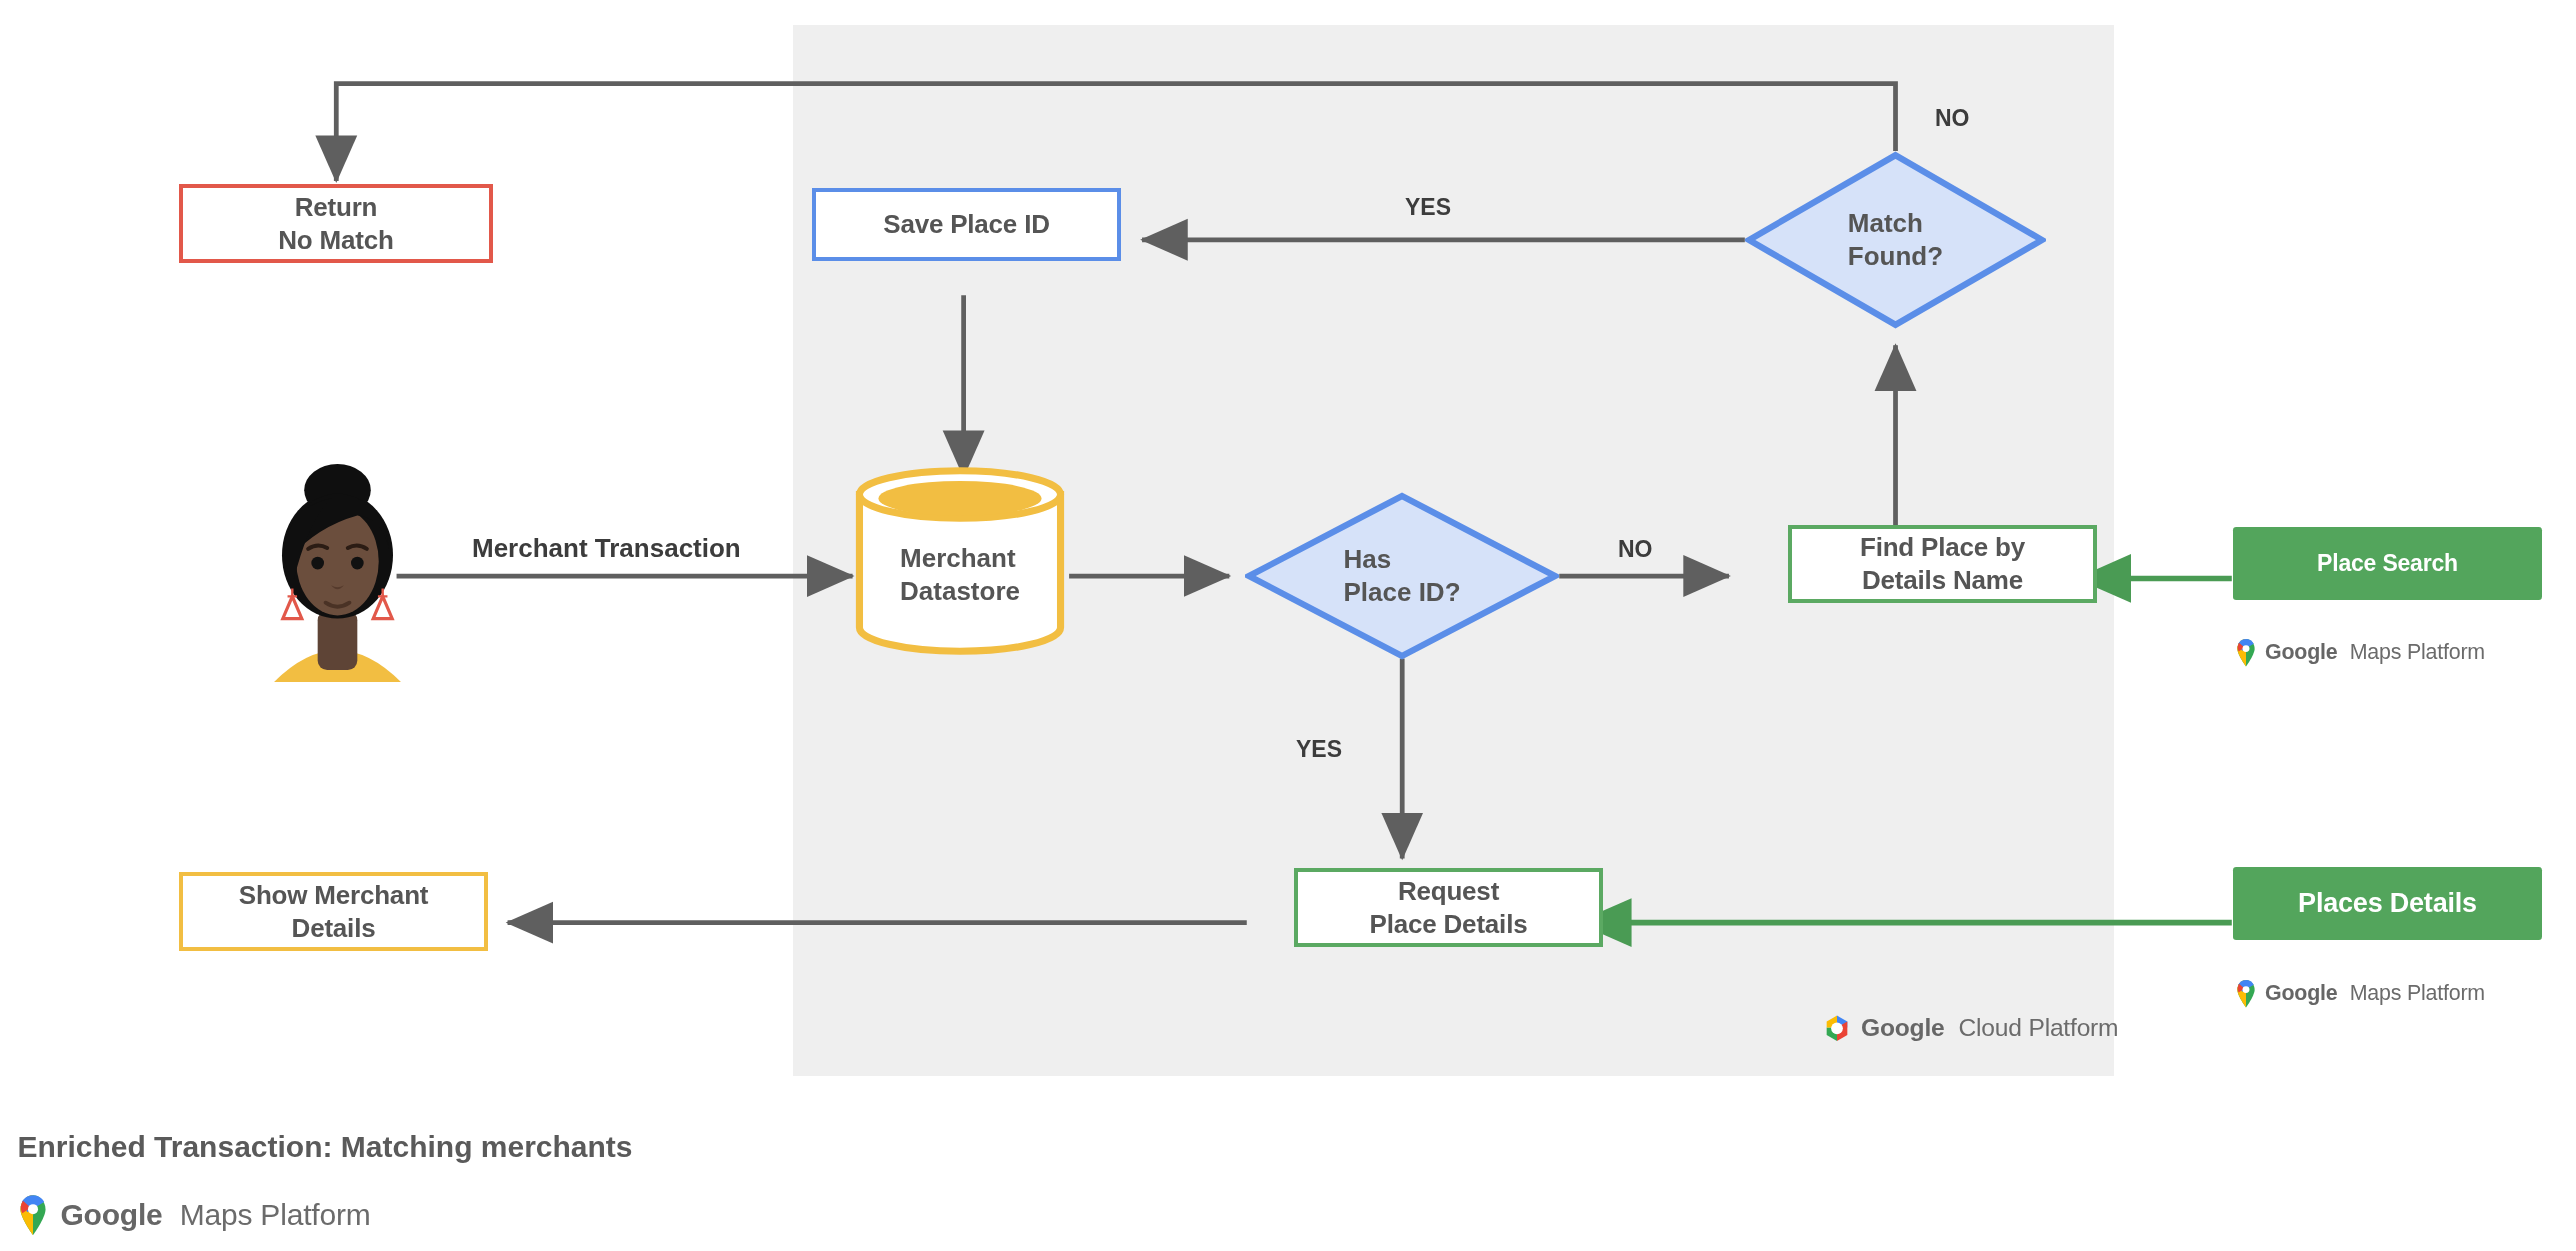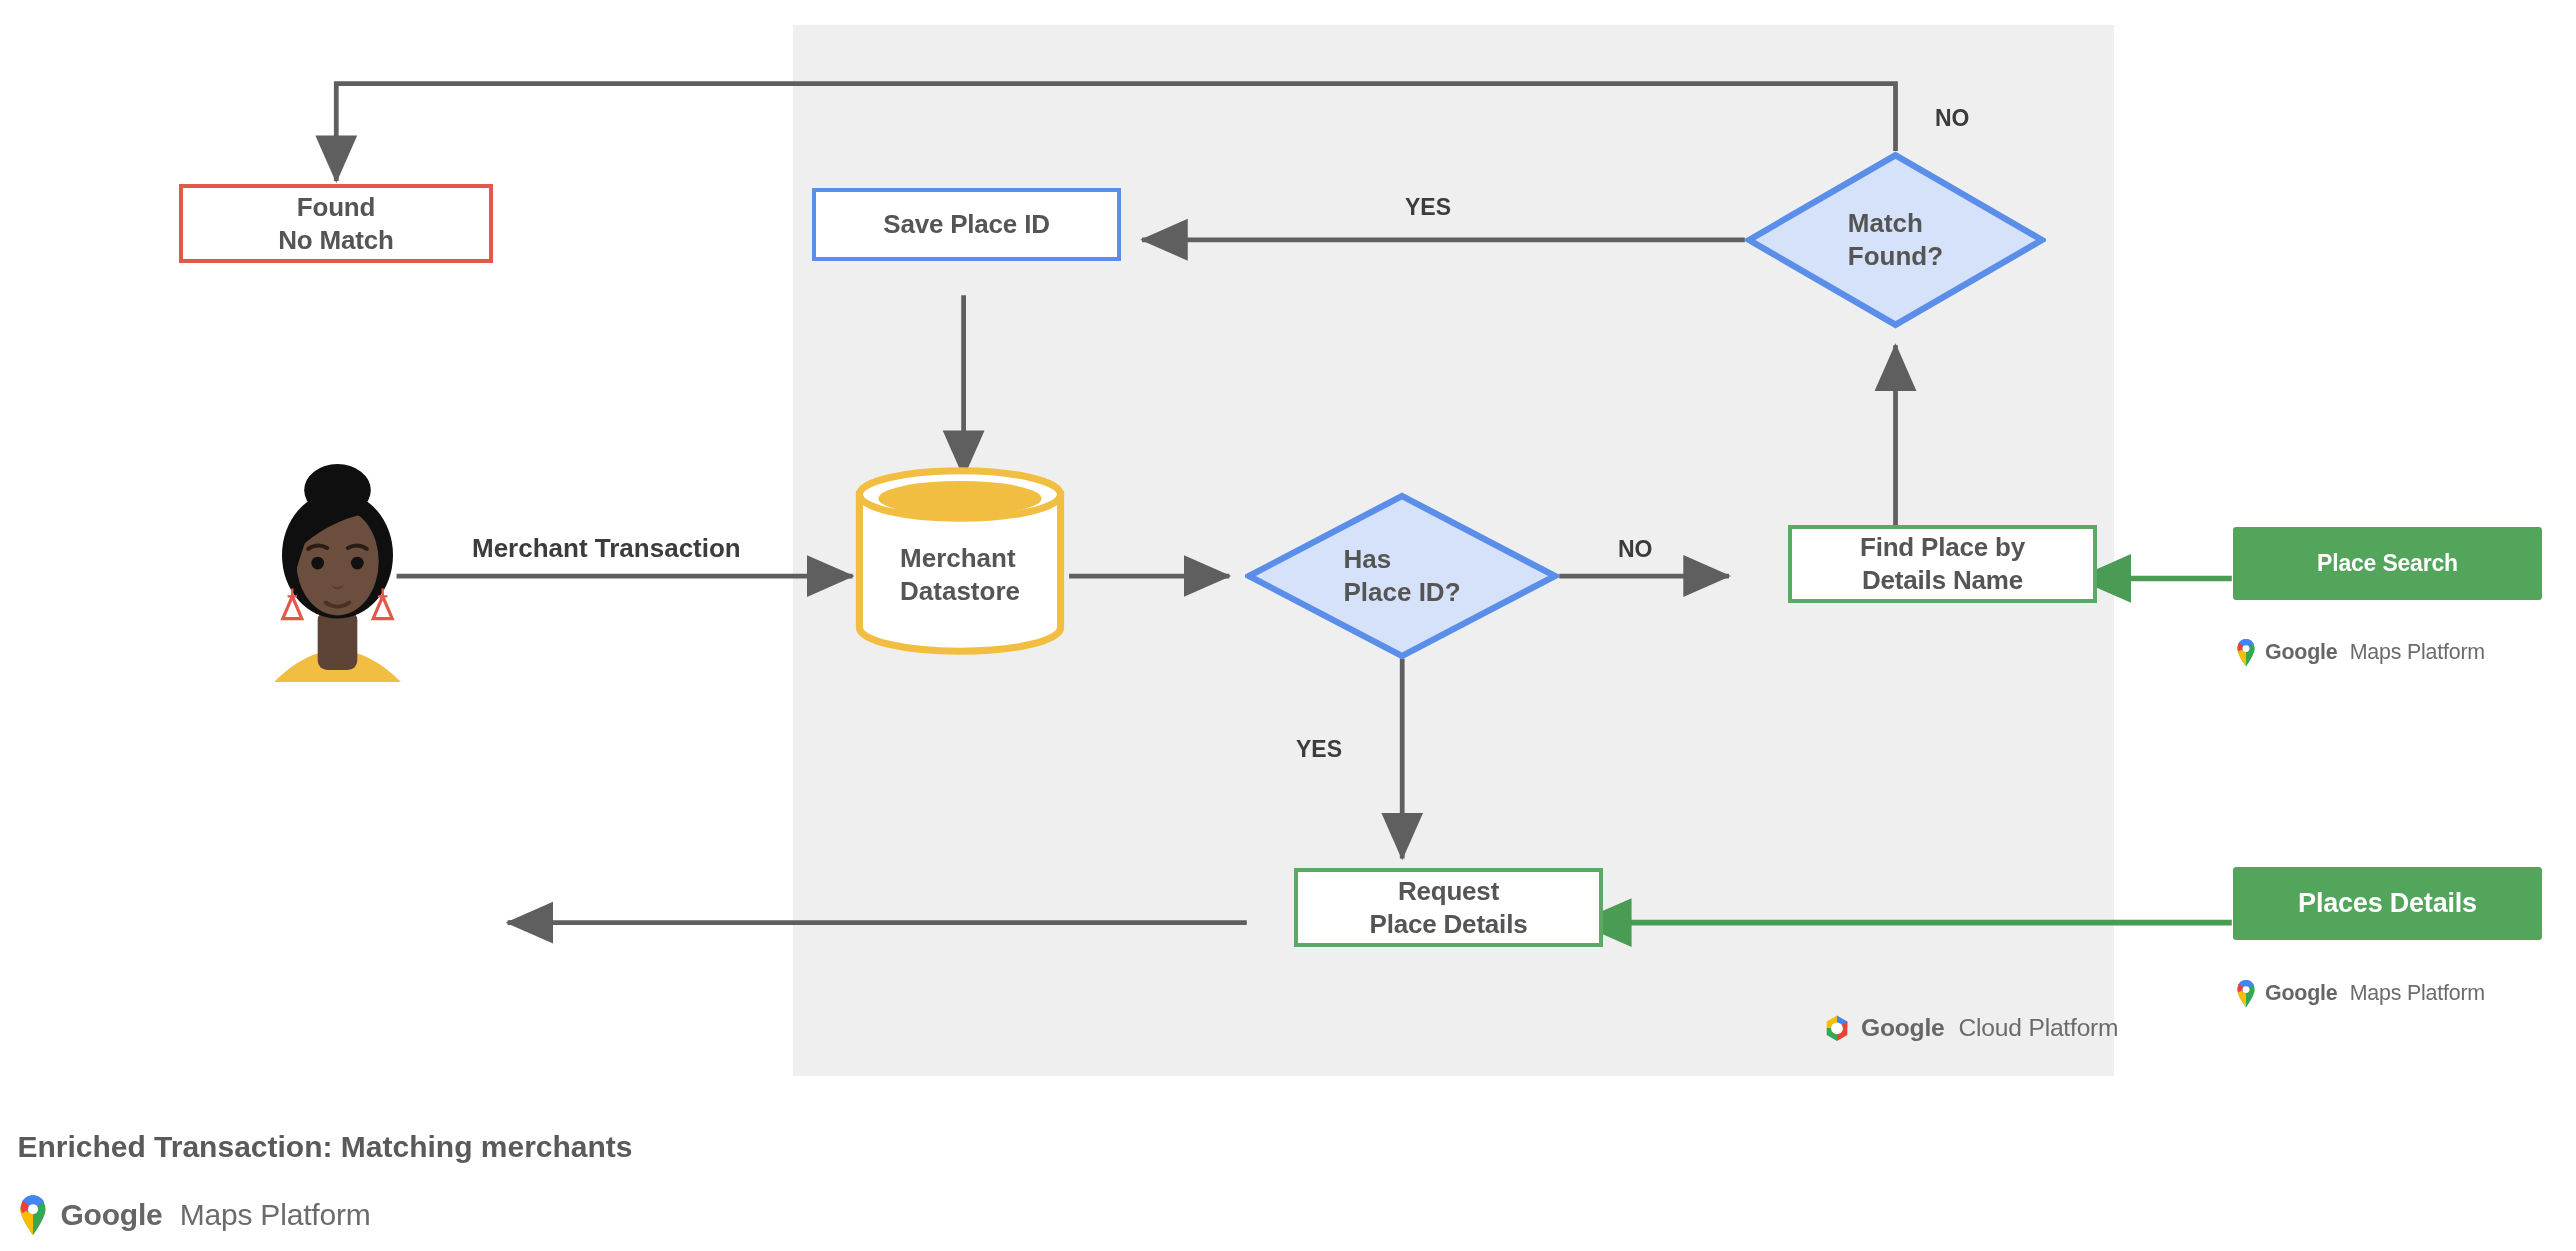--- a/index.html
+++ b/index.html
@@ -196,21 +196,21 @@
       <path d="M38,172 L26,200 L50,200 Z" stroke="#E2584A" stroke-width="4" fill="none"></path>
       <path d="M152,162 L152,172 M146,172 L158,172" stroke="#E2584A" stroke-width="3" fill="none"></path>
       <path d="M152,172 L140,200 L164,200 Z" stroke="#E2584A" stroke-width="4" fill="none"></path>
     </svg>
   </div>
 
   <div class="flow-label" style="left:472px;top:533px;font-size:26px">Merchant Transaction</div>
 
   <div class="node box box-red" style="left:179px;top:184px;width:314px;height:79px;font-size:26px">
     <div>
-      <div>Found</div>
+      <div>Return</div>
       <div>No Match</div>
     </div>
   </div>
 
   <div class="node box box-blue" style="left:812px;top:188px;width:309px;height:73px;font-size:26px">
     <span>Save Place ID</span>
   </div>
 
   <div class="diamond-wrap" style="left:1745px;top:151px;width:301px;height:178px">
     <svg width="301" height="178" viewBox="0 0 380 224">
@@ -265,20 +265,26 @@
     </div>
   </div>
 
   <div class="node box box-green" style="left:1248px;top:868px;width:309px;height:79px;font-size:26px">
     <div>
       <div>Request</div>
       <div>Place Details</div>
     </div>
   </div>
 
+  <div class="node box box-amber" style="left:179px;top:872px;width:309px;height:79px;font-size:26px">
+    <div>
+      <div>Show Merchant</div>
+      <div>Details</div>
+    </div>
+  </div>
 
   <div class="node solid-green" style="left:2233px;top:527px;width:309px;height:73px;font-size:23px">
     <span>Place Search</span>
   </div>
 
   <div class="logo-row" style="left:2235px;top:638px">
     <svg width="22" height="28.6" viewBox="0 0 28 36">
       <path d="M14,36 C14,36 3,21 3,13.5 C3,6.6 8,1 14,1 C20,1 25,6.6 25,13.5 C25,21 14,36 14,36 Z" fill="#34A853"></path>
       <path d="M14,36 C14,36 3,21 3,13.5 C3,6.6 8,1 14,1 L14,36 Z" fill="#FBBC04"></path>
       <path d="M4.2,7 C6.2,3.3 9.8,1 14,1 C18.3,1 21.9,3.4 23.8,7 L9,16 Z" fill="#4285F4"></path>

